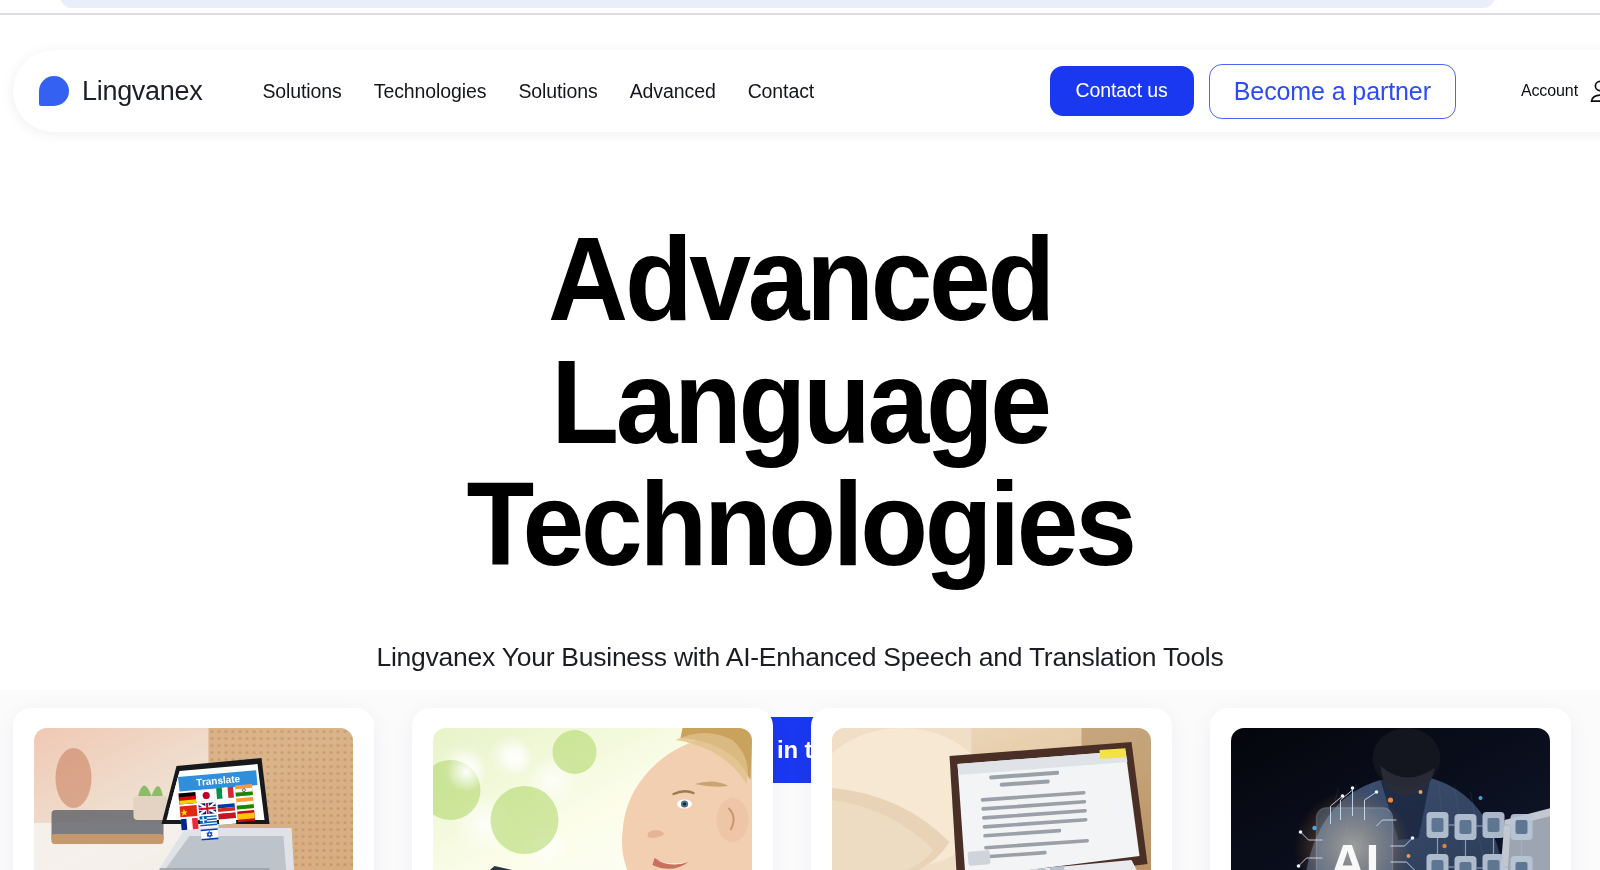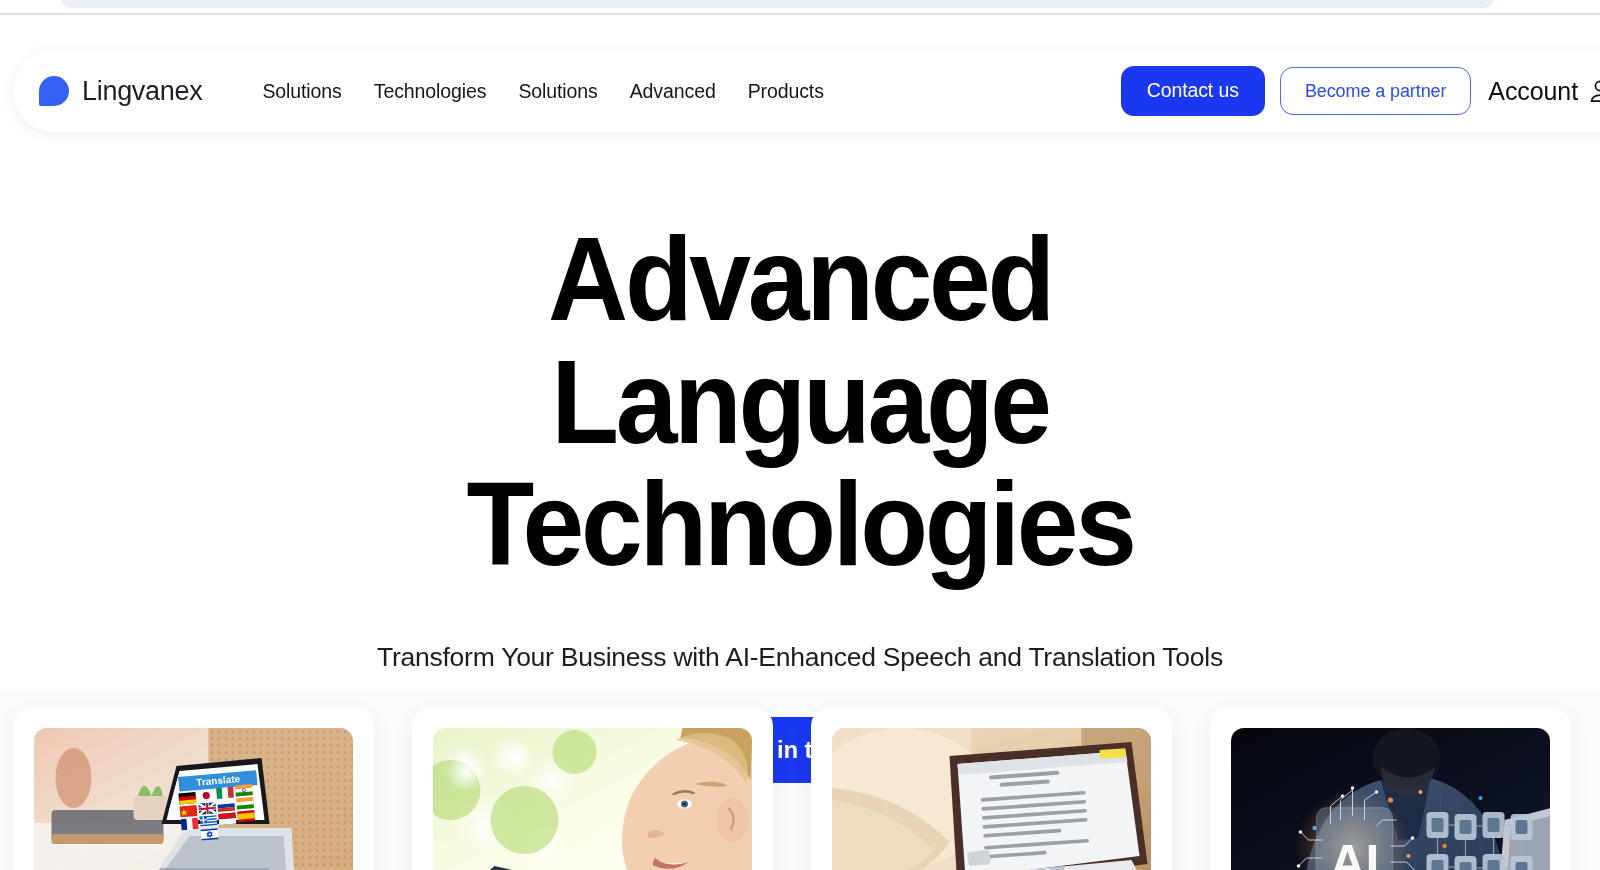--- a/index.html
+++ b/index.html
@@ -131,44 +131,45 @@
     padding: 15px 26px;
     cursor: pointer;
     white-space: nowrap;
     font-family: "Liberation Sans", sans-serif;
     letter-spacing: -0.1px;
     line-height: 1;
   }
   .btn-partner {
     background: #ffffff;
     color: #2b4bf5;
-    font-size: 18px;
+    font-size: 25px;
     font-weight: 400;
     border: 1.4px solid #4a66f7;
     border-radius: 13px;
     padding: 14px 24px;
     cursor: pointer;
     white-space: nowrap;
     font-family: "Liberation Sans", sans-serif;
     letter-spacing: -0.1px;
     line-height: 1;
   }
   .account {
     display: flex;
     align-items: center;
     gap: 9px;
     cursor: pointer;
     margin-left: 2px;
     white-space: nowrap;
   }
   .account-label {
-    font-size: 25px;
+    font-size: 16px;
     font-weight: 500;
     color: #0c0e14;
     letter-spacing: -0.1px;
+    margin-left: 48px;
   }
   .account-icon { display: block; width: 26px; height: 26px; flex: none; }
 
   
   .hero {
     position: absolute;
     left: 0; top: 136px;
     width: 1600px;
     text-align: center;
   }
@@ -266,21 +267,21 @@
       <a class="brand" href="#">
         <span class="brand-mark"></span>
         <span class="brand-name">Lingvanex</span>
       </a>
 
       <nav class="main-nav">
         <a class="nav-link" href="#">Solutions</a>
         <a class="nav-link" href="#">Technologies</a>
         <a class="nav-link" href="#">Solutions</a>
         <a class="nav-link" href="#">Advanced</a>
-        <a class="nav-link" href="#">Products</a>
+        <a class="nav-link" href="#">Contact</a>
       </nav>
 
       <div class="header-actions">
         <button class="btn-contact">Contact us</button>
         <button class="btn-partner">Become a partner</button>
         <div class="account">
           <span class="account-label">Account</span>
           <span class="account-icon">
             <svg viewBox="0 0 26 26" fill="none" xmlns="http://www.w3.org/2000/svg">
               <circle cx="13" cy="8" r="4.6" stroke="#0c0e14" stroke-width="1.7"></circle>
@@ -292,21 +293,21 @@
       </div>
 
     </div>
   </div>
 
   <section class="hero">
     <h1 class="hero-title">
       <span>Advanced Language</span><br>
       <span>Technologies</span>
     </h1>
-    <p class="hero-sub">Transform Your Business with AI-Enhanced Speech and Translation Tools</p>
+    <p class="hero-sub">Lingvanex Your Business with AI-Enhanced Speech and Translation Tools</p>
     <div class="hero-cta-row">
       <button class="btn-cta">Get in touch</button>
     </div>
   </section>
 
   <div class="cards-row">
 
     <div class="card">
       <div class="card-media">
         <svg viewBox="0 0 320 170" preserveAspectRatio="xMidYMid slice" xmlns="http://www.w3.org/2000/svg">

